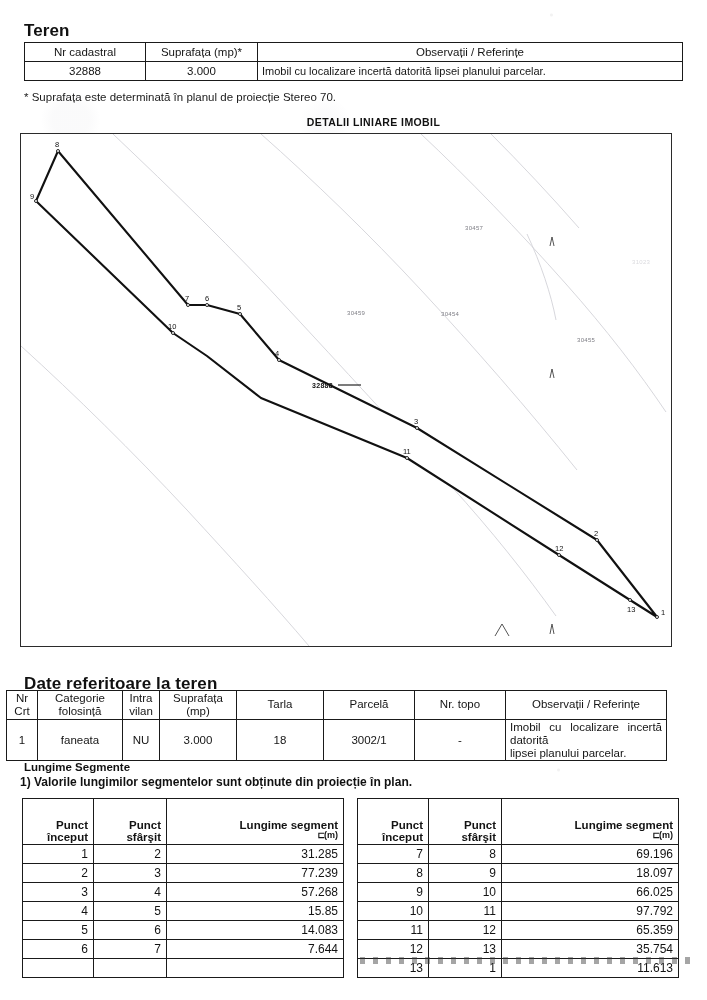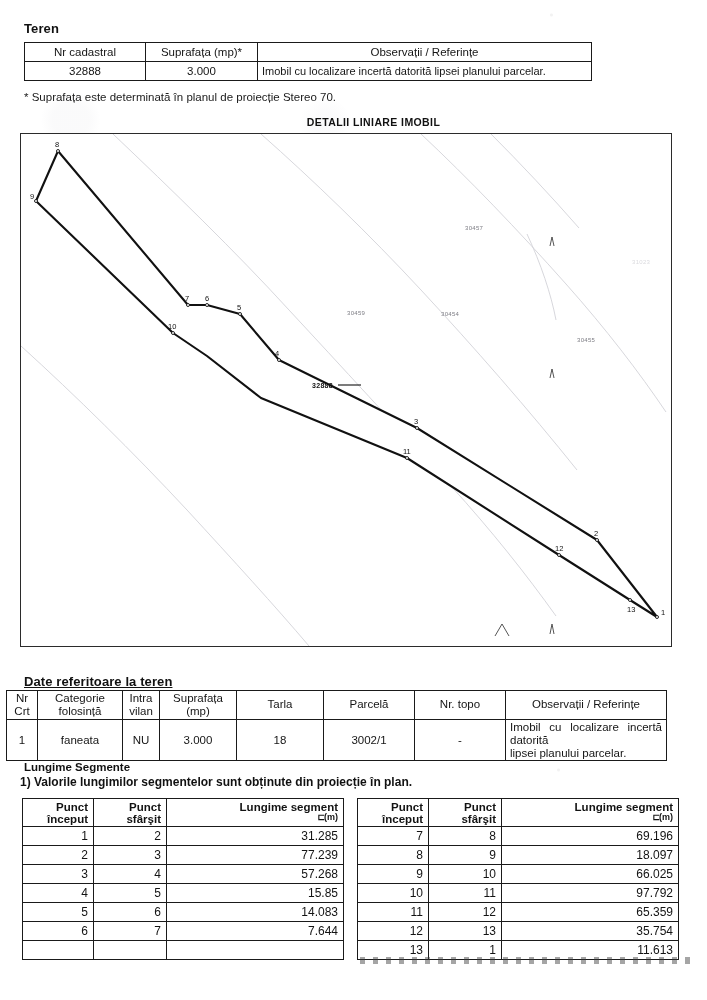--- a/index.html
+++ b/index.html
@@ -14,37 +14,37 @@
   }
   
   .scan-noise{position:absolute;inset:0;pointer-events:none;
     background:
       radial-gradient(circle at 78% 1.5%, rgba(0,0,0,.05) 0 1px, transparent 2px),
       radial-gradient(circle at 79% 77%, rgba(0,0,0,.05) 0 1px, transparent 2px),
       radial-gradient(circle at 10% 12%, rgba(120,120,140,.035) 0 18px, transparent 30px),
       radial-gradient(circle at 46% 12.3%, rgba(120,120,140,.03) 0 12px, transparent 26px);
   }
   .sec-title{
-    font-weight:bold;font-size:13px;letter-spacing:.1px;
+    font-weight:bold;font-size:17px;letter-spacing:.1px;
   }
   .sec-title.ul{text-decoration:underline;}
 
   table.doc{border-collapse:collapse;width:100%;}
   table.doc td,table.doc th{
     border:1.1px solid #1a1a1a;
     font-weight:normal;
     font-size:11.5px;
     padding:1px 4px;
     vertical-align:middle;
     color:#151515;
   }
   table.doc th{font-size:11.5px;}
 
   
-  #teren-wrap{position:absolute;left:24px;top:42px;width:568px;}
+  #teren-wrap{position:absolute;left:24px;top:42px;width:659px;}
   #teren-wrap td,#teren-wrap th{height:16px;}
   .c-center{text-align:center;}
   .c-left{text-align:left;}
 
   .footnote{
     position:absolute;left:24px;top:91px;font-size:11.5px;color:#1a1a1a;
   }
 
   
   #map-title{
@@ -79,21 +79,21 @@
 
   
   #ls-title{position:absolute;left:24px;top:761px;font-weight:bold;font-size:11.5px;}
   #ls-note{position:absolute;left:20px;top:775px;font-weight:bold;font-size:12px;}
 
   .seg-table{position:absolute;width:322px;border-collapse:collapse;}
   .seg-table td,.seg-table th{
     border:1.1px solid #1a1a1a;font-size:12px;padding:1px 5px;height:16px;
     color:#131313;font-weight:normal;
   }
-  .seg-table th{font-weight:bold;font-size:11.5px;line-height:1.05;vertical-align:top;padding-top:2px;}
+  .seg-table th{font-weight:bold;font-size:11.5px;line-height:1.05;vertical-align:top;padding-top:20px;}
   .seg-h-right{text-align:right;}
   .seg-num{text-align:right;}
   .col-a{width:60px;}
   .col-b{width:62px;}
   #seg-left{left:22px;top:798px;}
   #seg-right{left:357px;top:798px;}
   .unit{display:block;font-weight:bold;font-size:9px;text-align:right;}
   .unit .sq{letter-spacing:-1px;}
   .seg-blank{height:16px;}
 

